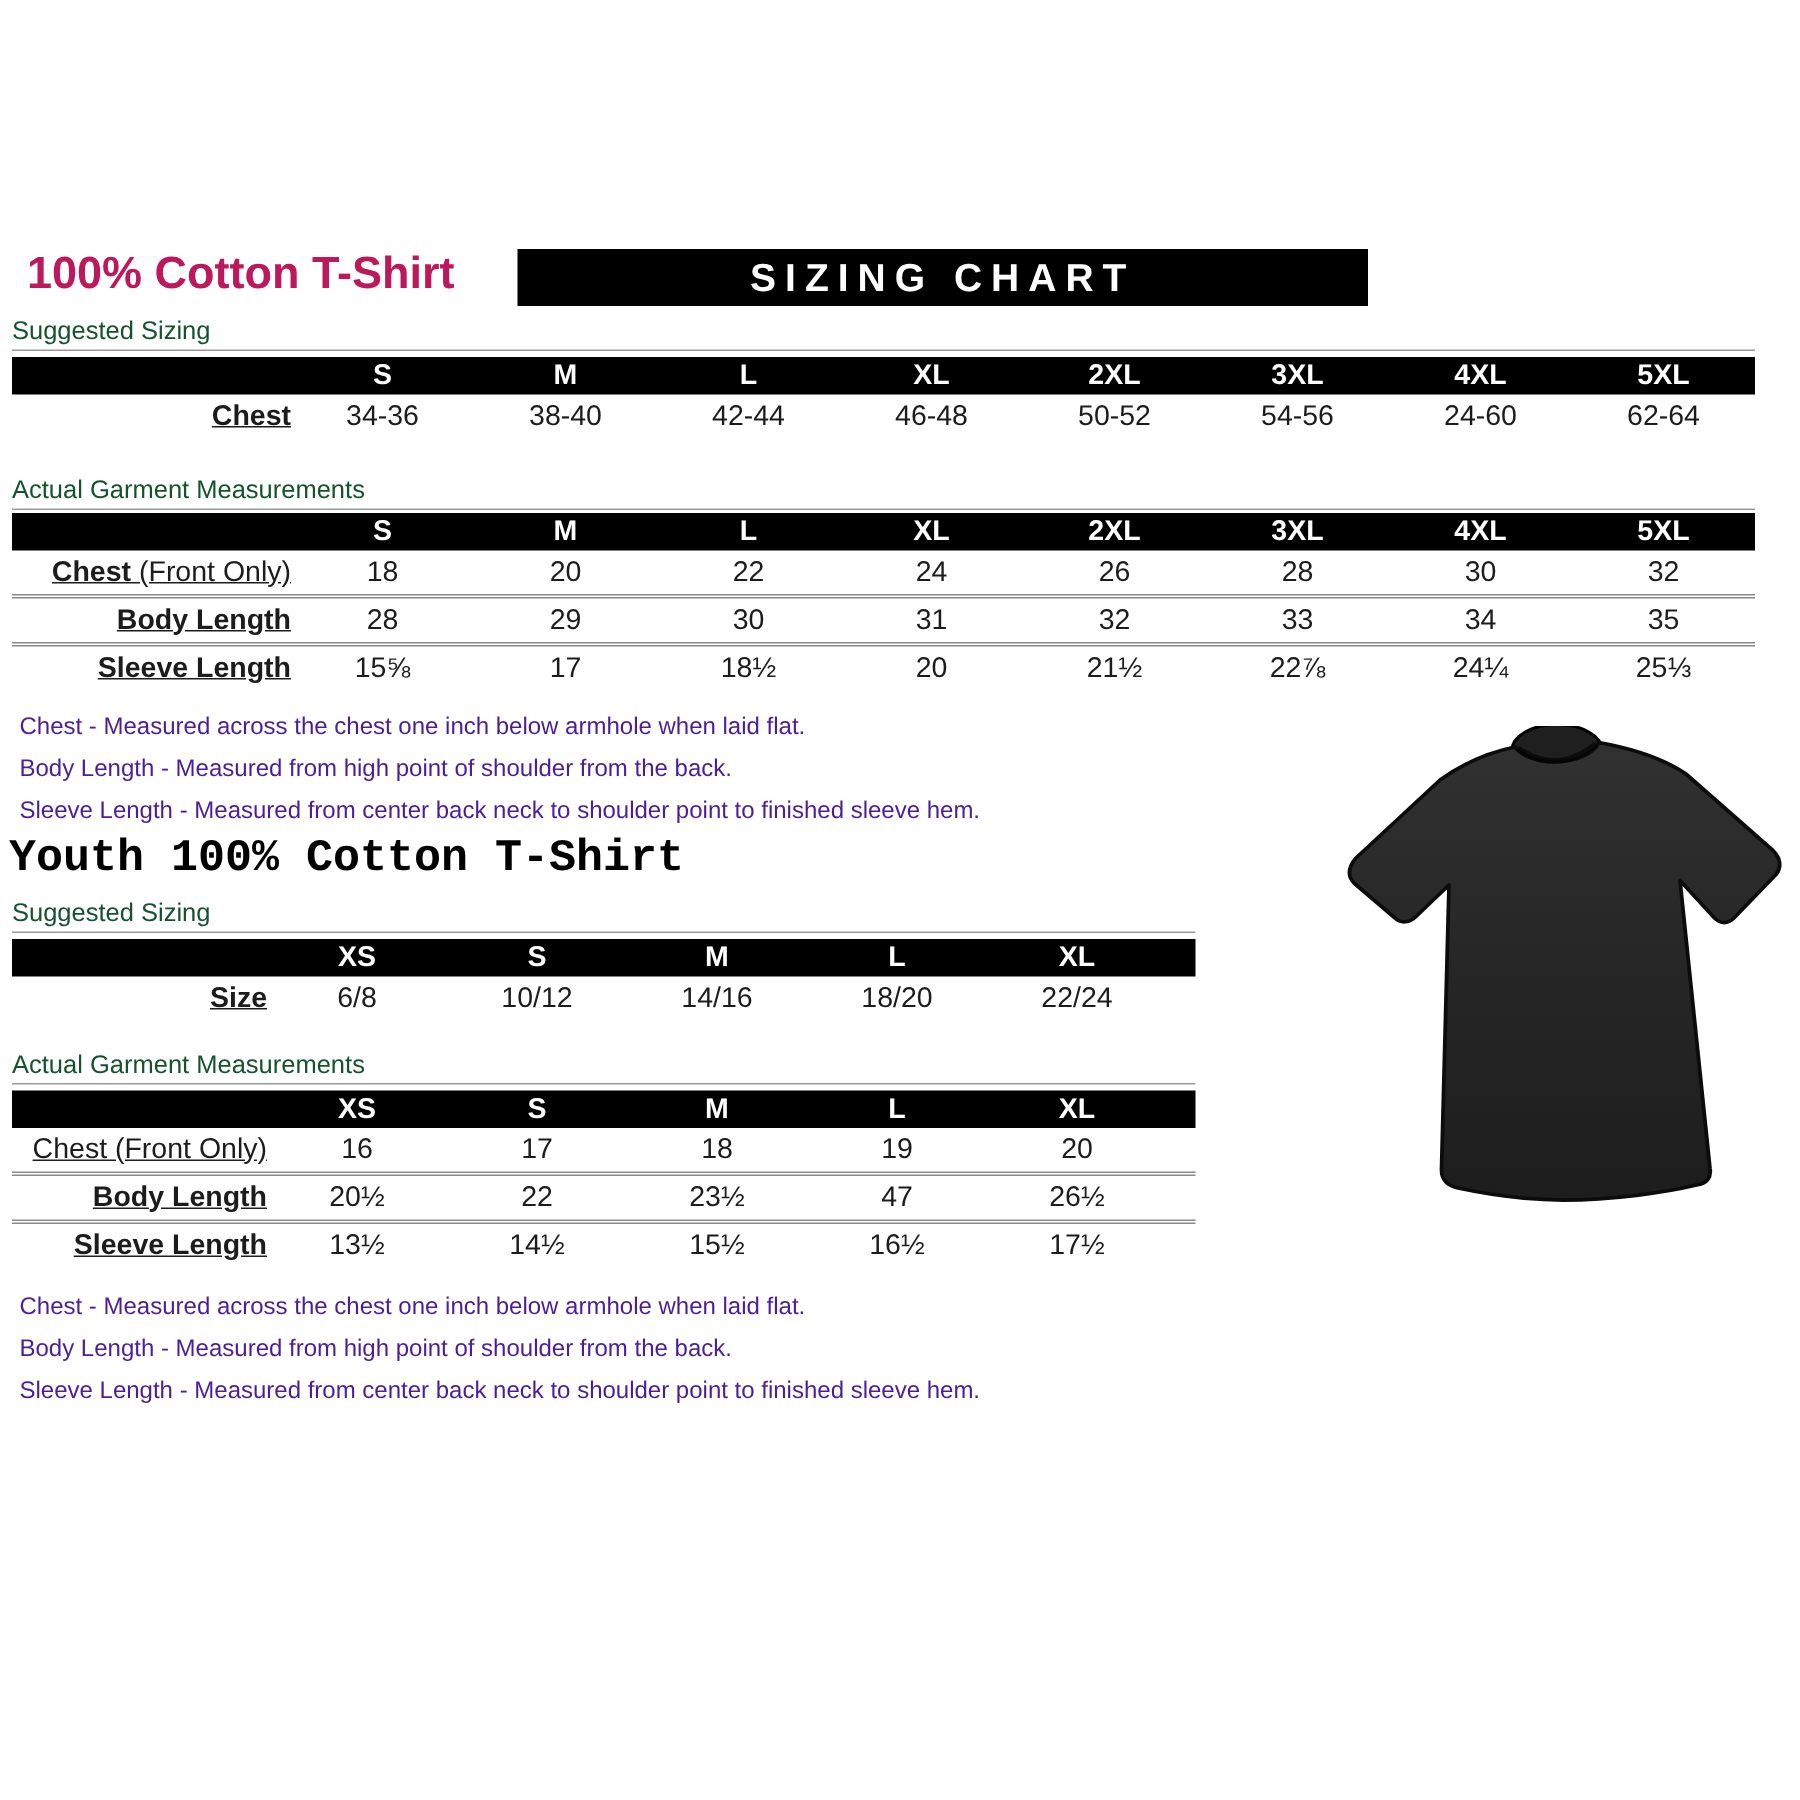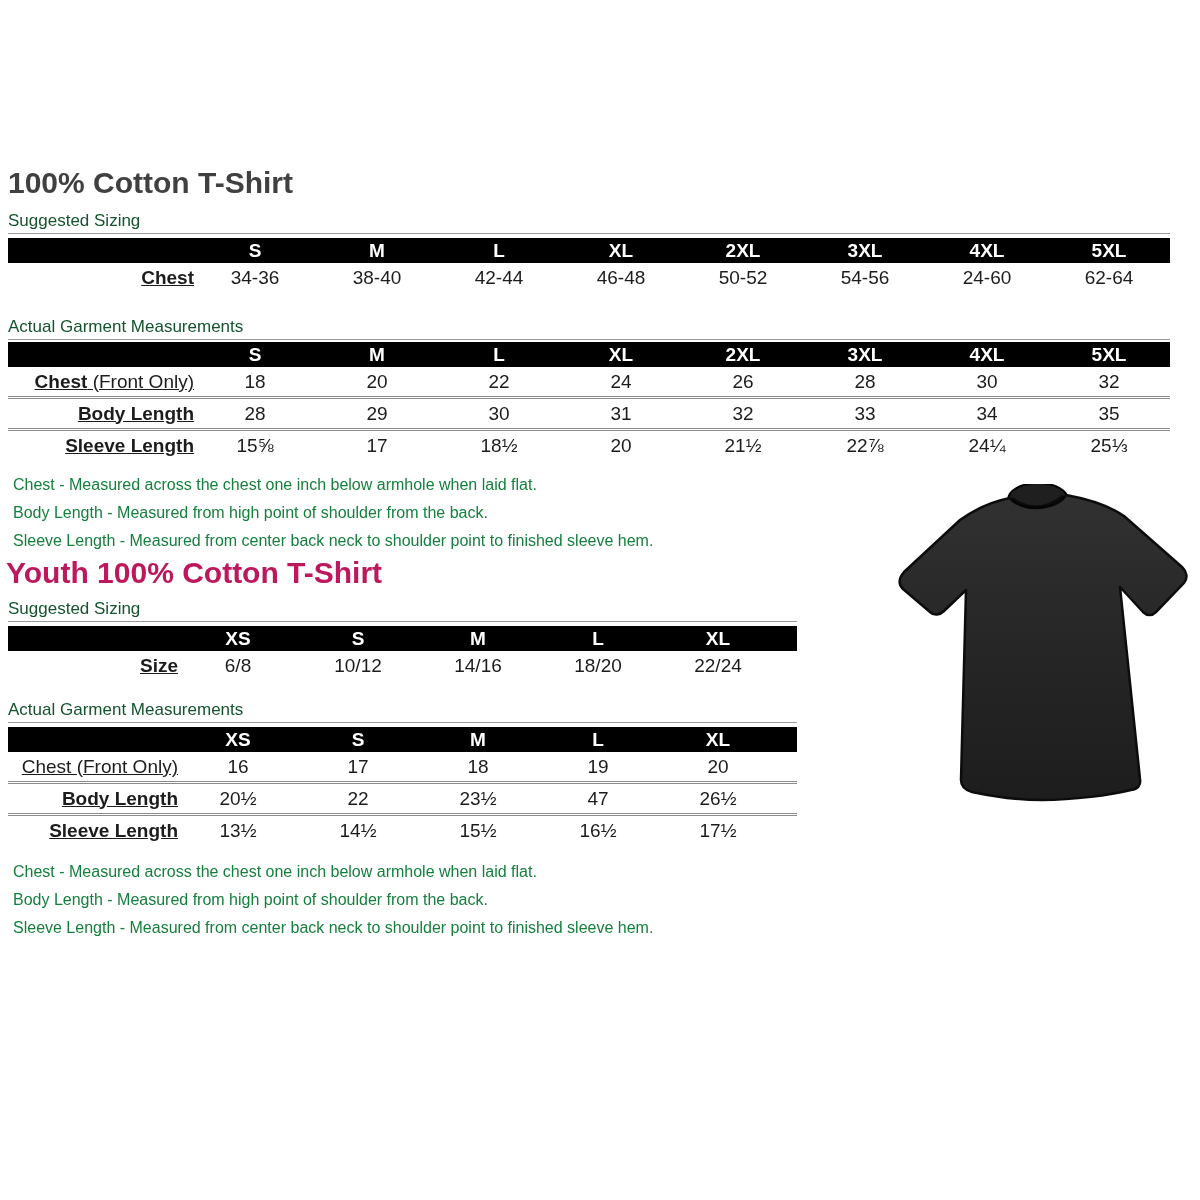--- a/index.html
+++ b/index.html
@@ -1,54 +1,55 @@
 <!DOCTYPE html>
 <html><head>
 <meta charset="utf-8">
 <style>
   html,body{margin:0;padding:0;background:#fff;}
   .sheet{position:relative;width:1200px;height:1200px;background:#ffffff;overflow:hidden;
          font-family:"Liberation Sans",sans-serif;color:#1c1c1c;}
   .content{position:absolute;top:165px;left:8px;width:1164px;}
 
   .head-row{position:relative;height:46px;}
-  .title{position:absolute;left:0;top:1px;font-size:30px;font-weight:700;color:#404040;white-space:nowrap;}
+  .title{position:absolute;left:10px;top:1px;font-size:30px;font-weight:700;color:#be185d;white-space:nowrap;}
   .banner{position:absolute;left:337px;top:1px;width:567px;height:38px;background:#000;
           color:#fff;font-size:26px;font-weight:700;letter-spacing:6px;
           display:flex;align-items:center;justify-content:center;white-space:nowrap;}
 
   .sec-h{font-size:17px;line-height:20px;padding-bottom:2px;border-bottom:1px solid #9a9a9a;color:#14532d;}
   .w-adult{width:1162px;}
   .w-youth{width:789px;}
   .mt24{margin-top:24px;}.mt20{margin-top:20px;}.mt9{margin-top:9px;}
   .mb4{margin-bottom:4px;}.mb2{margin-bottom:2px;}
 
   table.size-tbl{border-collapse:collapse;table-layout:fixed;margin:0;}
   .size-tbl thead th{background:#000;color:#fff;font-weight:700;font-size:19px;height:25px;
                      text-align:center;padding:0;}
   .size-tbl tbody td{font-size:19px;color:#1c1c1c;text-align:center;height:29px;padding:0;}
   table.tall-row tbody td{height:30px;}
   .size-tbl td.row-label{text-align:right;padding-left:10px;white-space:nowrap;text-decoration:underline;}
   .b{font-weight:700;}
   .size-tbl.lined tbody tr + tr td{border-top:3px double #8a8a8a;}
 
-  .notes{margin:11px 0 0 5px;font-size:16px;line-height:28px;color:#15803d;}
+  .notes{margin:11px 0 0 5px;font-size:16px;line-height:28px;color:#4c1d95;}
   .notes.bottom{margin-top:13px;}
-  .youth-title{margin:1px 0 0 -2px;font-size:30px;line-height:34px;font-weight:700;color:#be185d;}
+  .youth-title{margin:1px 0 0 -2px;font-size:30px;line-height:34px;font-weight:700;color:#000000;font-family:Liberation Mono, monospace;}
 
   .tee-wrap{position:absolute;left:890px;top:484px;width:300px;height:322px;}
 </style>
 </head>
 <body>
 
 <div class="sheet">
   <div class="content">
 
     <div class="head-row">
       <div class="title">100% Cotton T-Shirt</div>
+      <div class="banner">SIZING CHART</div>
     </div>
 
     <div class="sec-h w-adult mb4">Suggested Sizing</div>
     <table class="size-tbl tall-row w-adult" style="width:1162px">
         <colgroup>
           <col style="width: 186px;">
           <col style="width: 122px;">
           <col style="width: 122px;">
           <col style="width: 122px;">
           <col style="width: 122px;">

